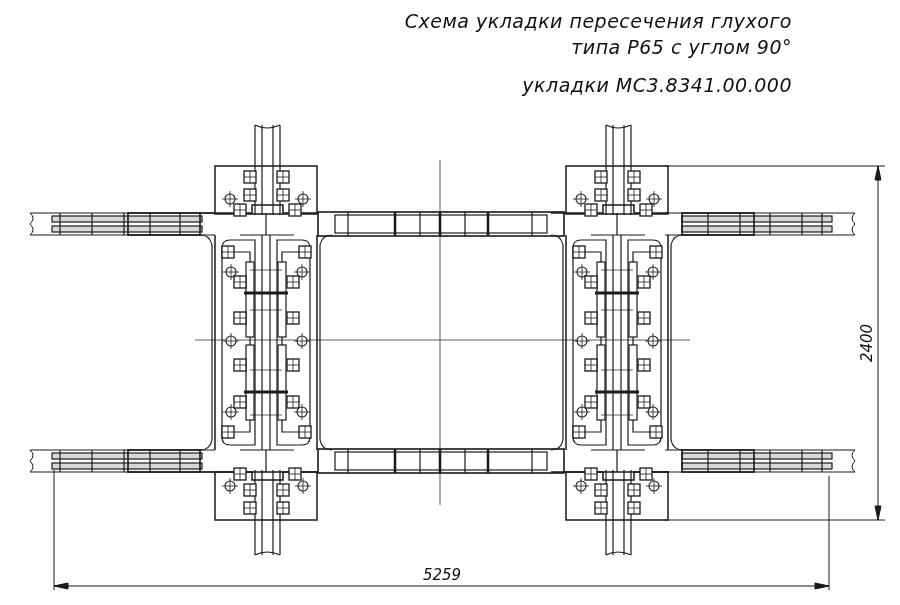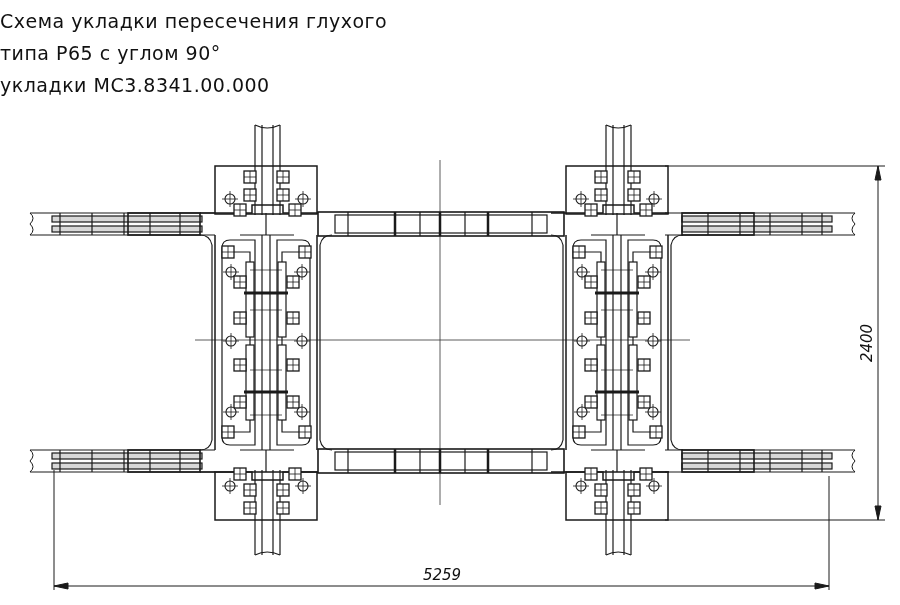--- a/index.html
+++ b/index.html
@@ -1,25 +1,25 @@
 <!DOCTYPE html>
 <html><head>
 <meta charset="utf-8">
 <style>
   html,body{margin:0;padding:0;background:#fff;}
   body{width:900px;height:605px;position:relative;overflow:hidden;font-family:"DejaVu Sans",sans-serif;}
-  .title{position:absolute;left:0;width:792px;text-align:left;font-size:19px;color:#111;letter-spacing:0.5px;}
+  .title{position:absolute;left:0;width:792px;text-align:right;font-style:italic;font-size:19px;color:#111;letter-spacing:0.5px;}
   #drawing{position:absolute;left:0;top:0;}
   .dim-text{font-family:"DejaVu Sans",sans-serif;font-style:italic;font-size:15px;fill:#111;}
 </style>
 </head>
 <body>
 
 <div class="title" style="top:10px;">Схема укладки пересечения глухого</div>
-<div class="title" style="top:42px;">типа Р65 с углом 90°</div>
+<div class="title" style="top:36px;">типа Р65 с углом 90°</div>
 <div class="title" style="top:74px;">укладки МС3.8341.00.000</div>
 
 <svg id="drawing" width="900" height="605" viewBox="0 0 900 605" xmlns="http://www.w3.org/2000/svg">
   <defs>
     <g id="bolt-sq">
       <rect x="-6" y="-6" width="12" height="12" fill="#fff" stroke="#1a1a1a" stroke-width="1.3"></rect>
       <line x1="-6" y1="0" x2="6" y2="0" stroke="#1a1a1a" stroke-width="0.8"></line>
       <line x1="0" y1="-6" x2="0" y2="6" stroke="#1a1a1a" stroke-width="0.8"></line>
     </g>
     <g id="bolt-circ">

